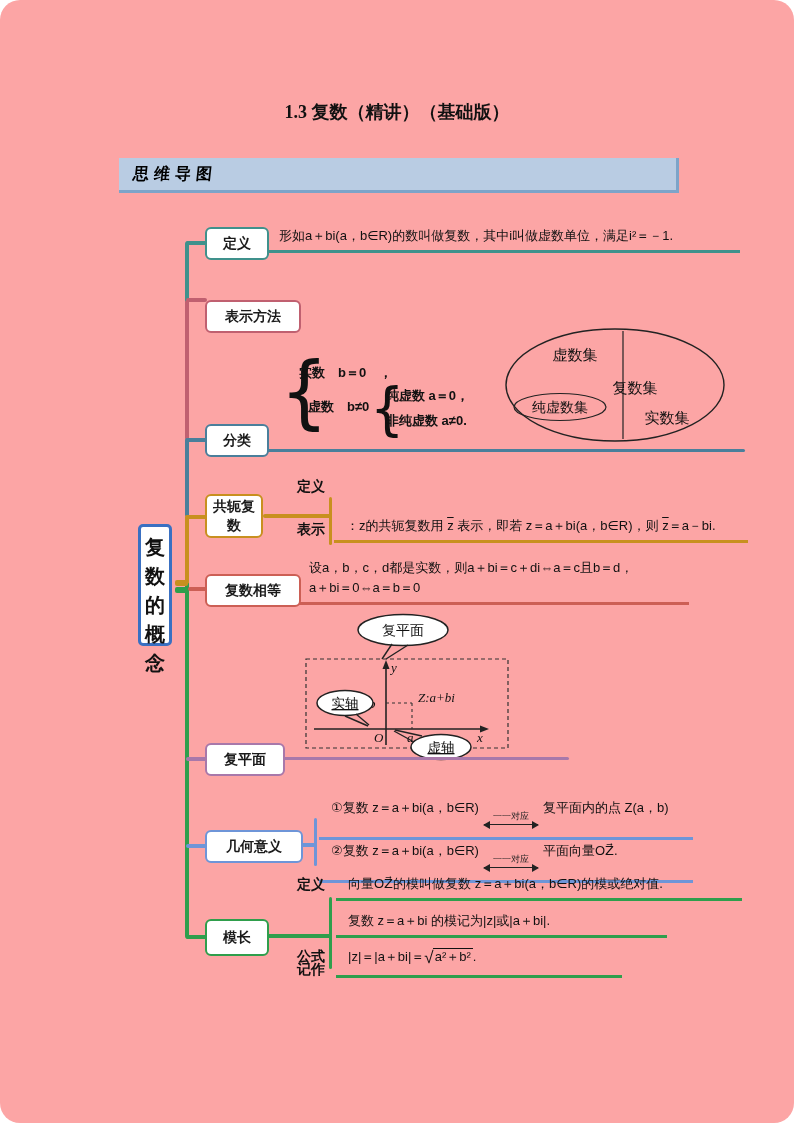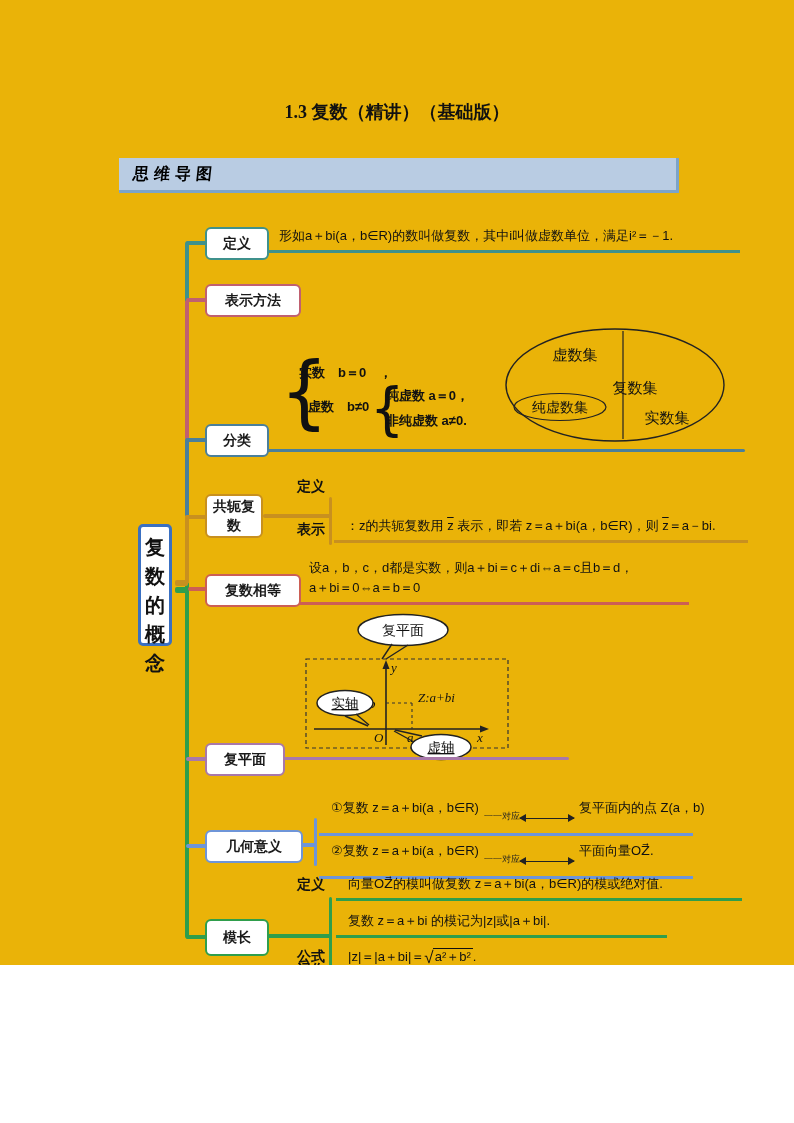--- a/index.html
+++ b/index.html
@@ -1,17 +1,17 @@
 <!DOCTYPE html>
 <html><head>
 <meta charset="utf-8">
 <style>
   html,body{margin:0;padding:0;background:#ffffff;}
-  .page{position:relative;width:794px;height:965px;background:#eab308;overflow:hidden;
-        font-family:"Liberation Sans","DejaVu Sans",sans-serif;color:#111;}
+  .page{position:relative;width:794px;height:1123px;background:#fca5a5;overflow:hidden;
+        font-family:"Liberation Sans","DejaVu Sans",sans-serif;color:#111;border-radius:20px;}
   .title{position:absolute;top:100px;left:0;width:794px;text-align:center;
          font-family:"Liberation Serif","DejaVu Serif",serif;font-weight:bold;font-size:18px;}
   .banner{position:absolute;left:119px;top:158px;width:557px;height:32px;background:#b9cce3;
           border-right:3px solid #7da4c9;border-bottom:3px solid #7da4c9;}
   .banner span{position:absolute;left:14px;top:6px;font-size:16px;font-weight:bold;
                letter-spacing:5px;transform:skewX(-6deg);color:#000;}
   .hline{position:absolute;height:4px;border-radius:2px;}
   .vline{position:absolute;width:4px;border-radius:2px;}
   .node{position:absolute;background:#fff;border:2px solid #000;border-radius:6px;
         display:flex;align-items:center;justify-content:center;font-size:14px;font-weight:bold;
@@ -20,21 +20,21 @@
         border-radius:5px;background:#fff;font-size:20px;font-weight:bold;line-height:1.45;
         text-align:center;word-break:break-all;padding:6px 0;box-sizing:border-box;z-index:3;}
   .content{position:absolute;font-size:13px;line-height:1.55;color:#111;}
   .bb{padding:2px 4px 4px 12px;}
   .sublabel{position:absolute;font-size:14px;color:#111;font-weight:600;}
   .brace{position:absolute;font-family:"DejaVu Sans",sans-serif;color:#111;line-height:1;
          transform:scaleY(1.05);transform-origin:top left;}
   .ol{text-decoration:overline;}
   .sqrt{font-size:17px;vertical-align:-2px;}
   .radicand{border-top:1.6px solid #111;padding:0 2px;margin-left:-1px;}
-  .corr{display:inline-flex;flex-direction:row;align-items:center;margin:8px 5px;
+  .corr{display:inline-flex;flex-direction:column;align-items:center;margin:8px 5px;
         vertical-align:-7px;}
   .corr-label{font-size:9px;line-height:1;color:#222;}
   .corr-arrow{position:relative;width:54px;height:1px;background:#222;margin-top:3px;}
   .corr-arrow::before{content:'';position:absolute;left:-1px;top:-3.5px;border-top:4px solid transparent;
         border-bottom:4px solid transparent;border-right:7px solid #222;}
   .corr-arrow::after{content:'';position:absolute;right:-1px;top:-3.5px;border-top:4px solid transparent;
         border-bottom:4px solid transparent;border-left:7px solid #222;}
   svg text{font-family:"Liberation Sans","DejaVu Sans",sans-serif;fill:#111;}
   svg .mathv{font-family:"Liberation Serif","DejaVu Serif",serif;font-style:italic;}
   svg .ul{text-decoration:underline;}
@@ -64,21 +64,21 @@
   <div class="hline" style="left:186px;top:438px;width:21px;background:#4a7f9b;"></div>
   <div class="hline" style="left:186px;top:515px;width:21px;background:#c8901f;"></div>
   <div class="hline" style="left:188px;top:587px;width:19px;background:#cc5f55;"></div>
   <div class="hline" style="left:186px;top:757px;width:21px;background:#a878aa;"></div>
   <div class="hline" style="left:186px;top:844px;width:21px;background:#6e95d8;"></div>
   <div class="hline" style="left:186px;top:935px;width:21px;background:#2f9e4c;"></div>
 
   <div class="root">复数的概念</div>
 
   <div class="node" style="left:205px;top:227px;width:60px;height:29px;border-color:#3f918c;">定义</div>
-  <div class="node" style="left:205px;top:284px;width:92px;height:29px;border-color:#c06070;">表示方法</div>
+  <div class="node" style="left:205px;top:300px;width:92px;height:29px;border-color:#c06070;">表示方法</div>
   <div class="node" style="left:205px;top:424px;width:60px;height:29px;border-color:#4a7f9b;">分类</div>
   <div class="node" style="left:205px;top:494px;width:58px;height:44px;border-color:#c8901f;word-break:break-all;line-height:1.35;padding:1px 6px;box-sizing:border-box;">共轭复数</div>
   <div class="node" style="left:205px;top:574px;width:92px;height:29px;border-color:#cc5f55;">复数相等</div>
   <div class="node" style="left:205px;top:743px;width:76px;height:29px;border-color:#a878aa;">复平面</div>
   <div class="node" style="left:205px;top:830px;width:94px;height:29px;border-color:#6e95d8;">几何意义</div>
   <div class="node" style="left:205px;top:919px;width:60px;height:33px;border-color:#2f9e4c;">模长</div>
 
   <div class="content bb" style="left:267px;top:224px;width:473px;border-bottom:3px solid #3f918c;box-sizing:border-box;">形如a＋bi(a，b∈R)的数叫做复数，其中i叫做虚数单位，满足i²＝－1.</div>
 
 

